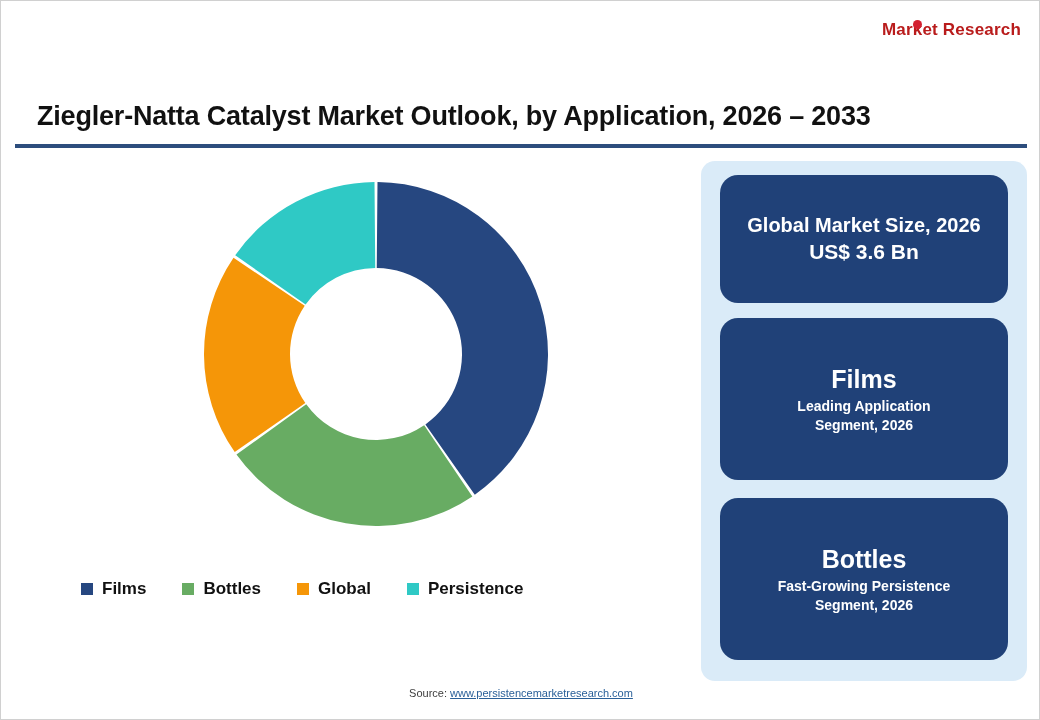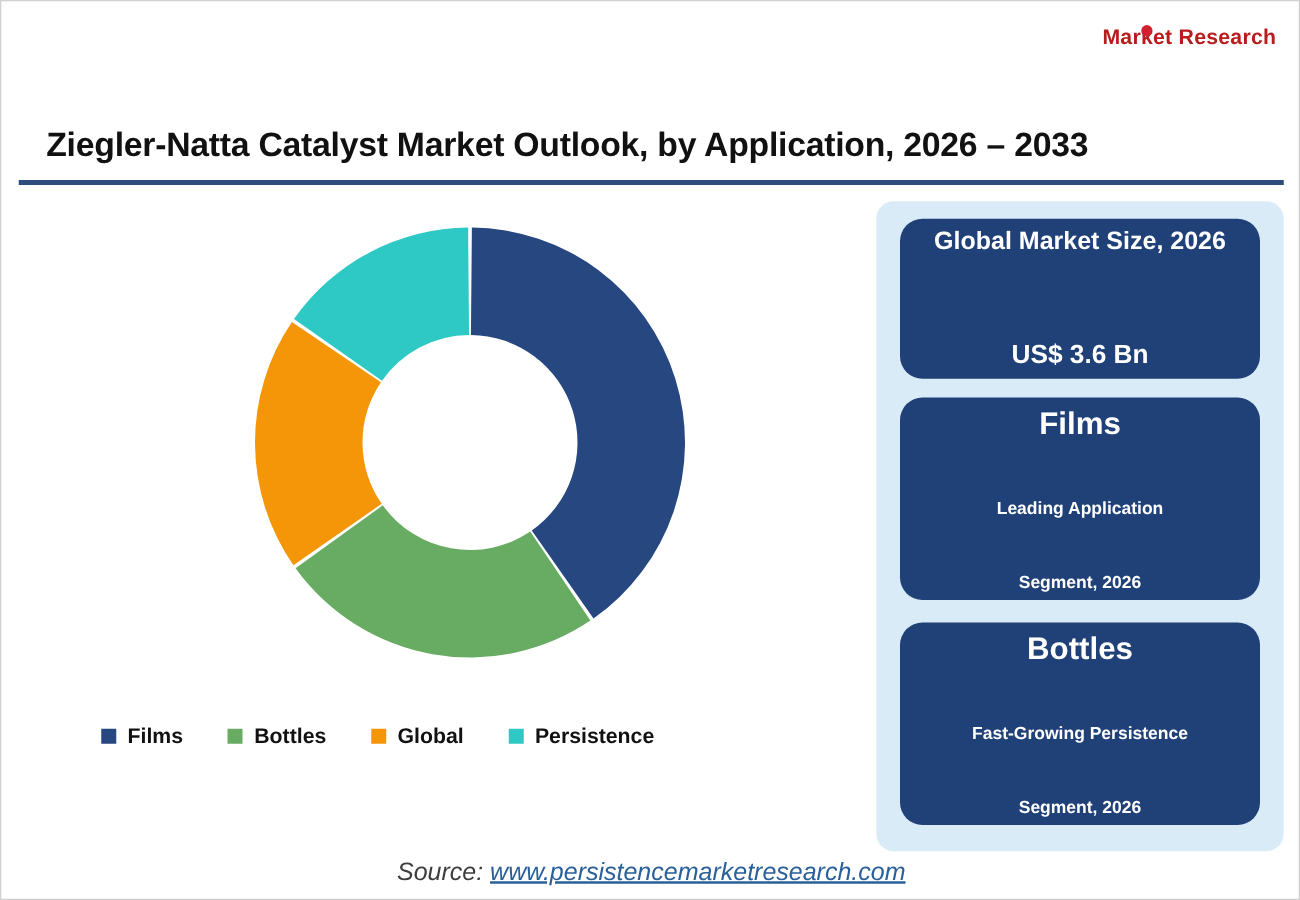--- a/index.html
+++ b/index.html
@@ -136,21 +136,21 @@
   .card {
     position: absolute;
     left: 19px;
     width: 288px;
     background: #204178;
     border-radius: 18px;
     color: #ffffff;
     display: flex;
     flex-direction: column;
     align-items: center;
-    justify-content: space-between;
+    justify-content: center;
     text-align: center;
     box-sizing: border-box;
     padding: 6px 10px;
   }
   .card-1 { top: 14px;  height: 128px; }
   .card-2 { top: 157px; height: 162px; }
   .card-3 { top: 337px; height: 162px; }
 
   .card-small {
     font-size: 20px;
@@ -174,23 +174,22 @@
     line-height: 1.30;
   }
 
   
   .source {
     position: absolute;
     left: 0;
     top: 686px;
     width: 1040px;
     text-align: center;
-    font-size: 20px;
+    font-size: 11px;
     color: #3d3d3d;
-    font-style: italic;
   }
   .source a {
     color: #2a6099;
     text-decoration: underline;
   }
 </style>
 </head>
 <body>
 
 <div class="canvas">

